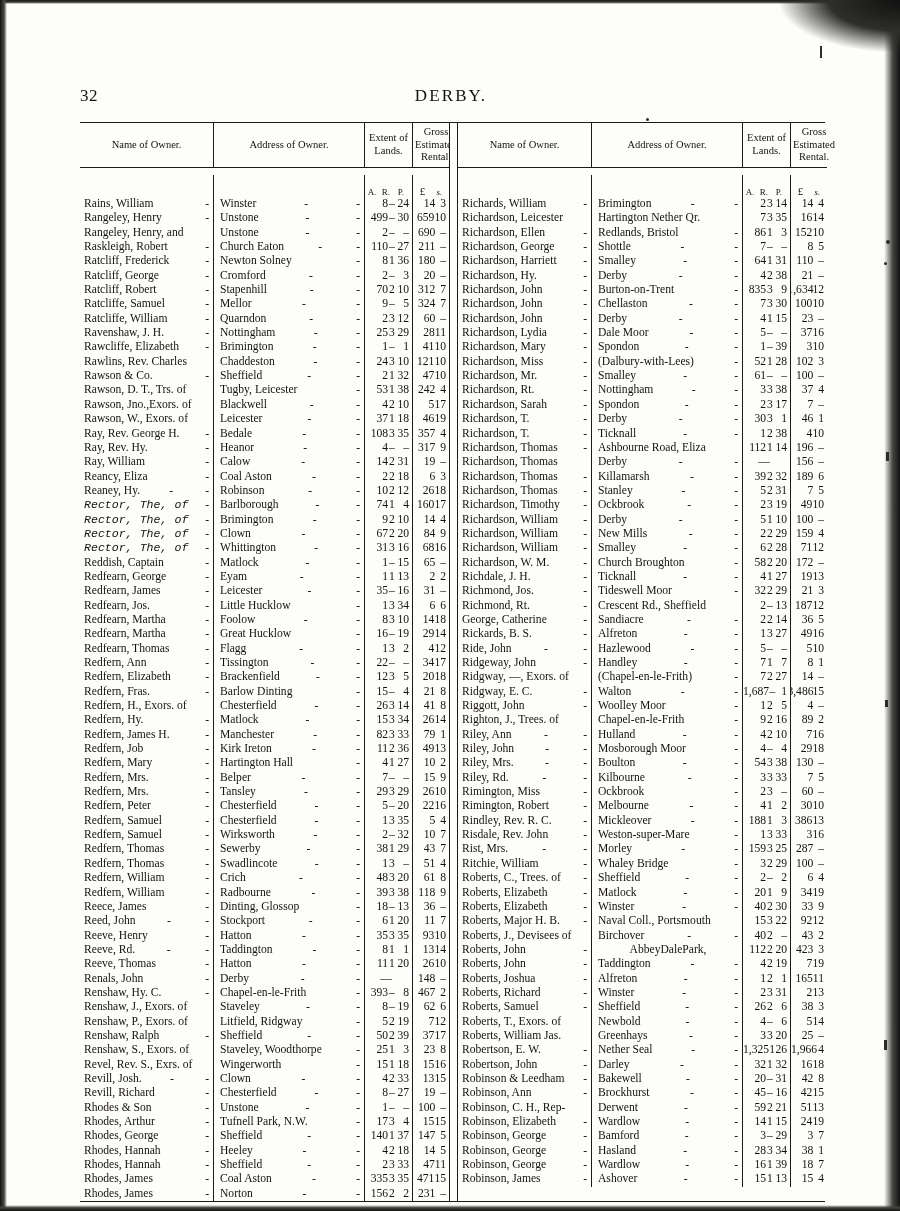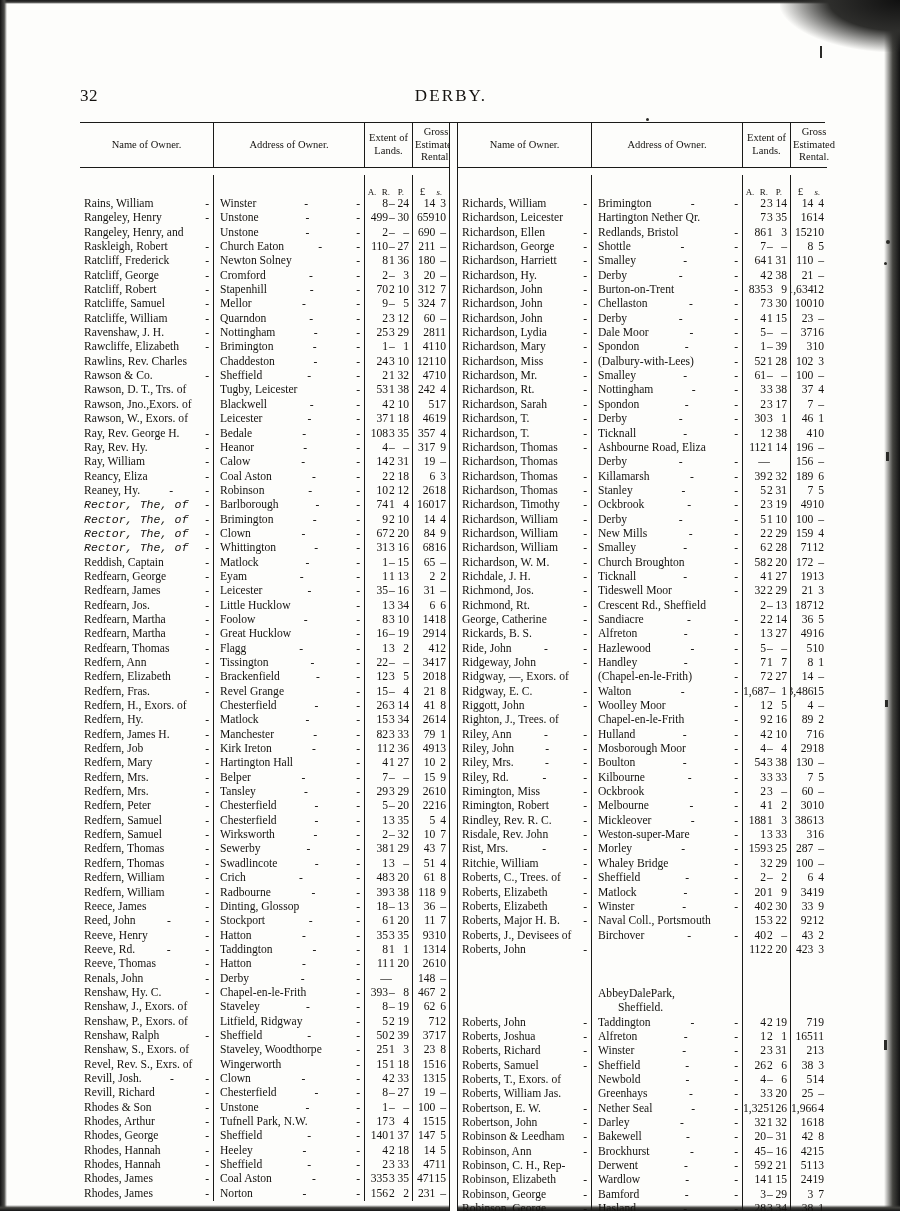--- a/index.html
+++ b/index.html
@@ -120,21 +120,21 @@
   .money { display:flex; justify-content:flex-end; padding-right:3px; }
   .money .m-l { width:25px; text-align:right; }
   .money .m-s { width:12px; text-align:right; }
 
   
   .nums.emdash { justify-content:center; padding-right:6px; letter-spacing:-1px; }
 
   
   .row.cont .cell { line-height:14.35px; }
   .cont-indent { padding-left:26px; }
-  .addr-spread { display:flex; width:100%; padding:0 4px 0 6px; box-sizing:border-box; justify-content:flex-start;margin-top:44px; }
+  .addr-spread { display:flex; width:100%; padding:0 4px 0 6px; box-sizing:border-box; justify-content:center; }
 
   .stray {
     display:inline-block; width:0; overflow:visible;
     position:relative; left:-8px; top:-2px; font-size:11px;
   }
 </style>
 </head>
 <body>
 
 <div class="scan-edge" id="edge-top"></div>
@@ -1238,21 +1238,21 @@
           <div class="row">
             <div class="cell c-name">
               <div class="lead">
                 <span class="txt">Redfern, Fras.</span>
                 <span class="gap"></span>
                 <span class="dash">-</span>
               </div>
             </div>
             <div class="cell c-addr">
               <div class="lead">
-                <span class="txt">Revel Grange</span>
+                <span class="txt">Barlow Dinting</span>
                 <span class="gap"></span>
                 <span class="dash">-</span>
               </div>
             </div>
             <div class="cell c-extent">
               <div class="nums">
                 <span class="n-a">15</span>
                 <span class="n-r">–</span>
                 <span class="n-p">4</span>
               </div>
@@ -3975,26 +3975,20 @@
                 <span class="n-p">20</span>
               </div>
             </div>
             <div class="cell c-rental">
               <div class="money">
                 <span class="m-l">423</span>
                 <span class="m-s">3</span>
               </div>
             </div>
           </div>
-          <div class="row cont">
-            <div class="cell c-name">&nbsp;</div>
-            <div class="cell c-addr"><span class="cont-indent">Sheffield.</span></div>
-            <div class="cell c-extent">&nbsp;</div>
-            <div class="cell c-rental">&nbsp;</div>
-          </div>
           <div class="row">
             <div class="cell c-name">
               <div class="lead">
                 <span class="txt">Roberts, John</span>
                 <span class="gap"></span>
                 <span class="dash">-</span>
               </div>
             </div>
             <div class="cell c-addr">
               <div class="lead">

